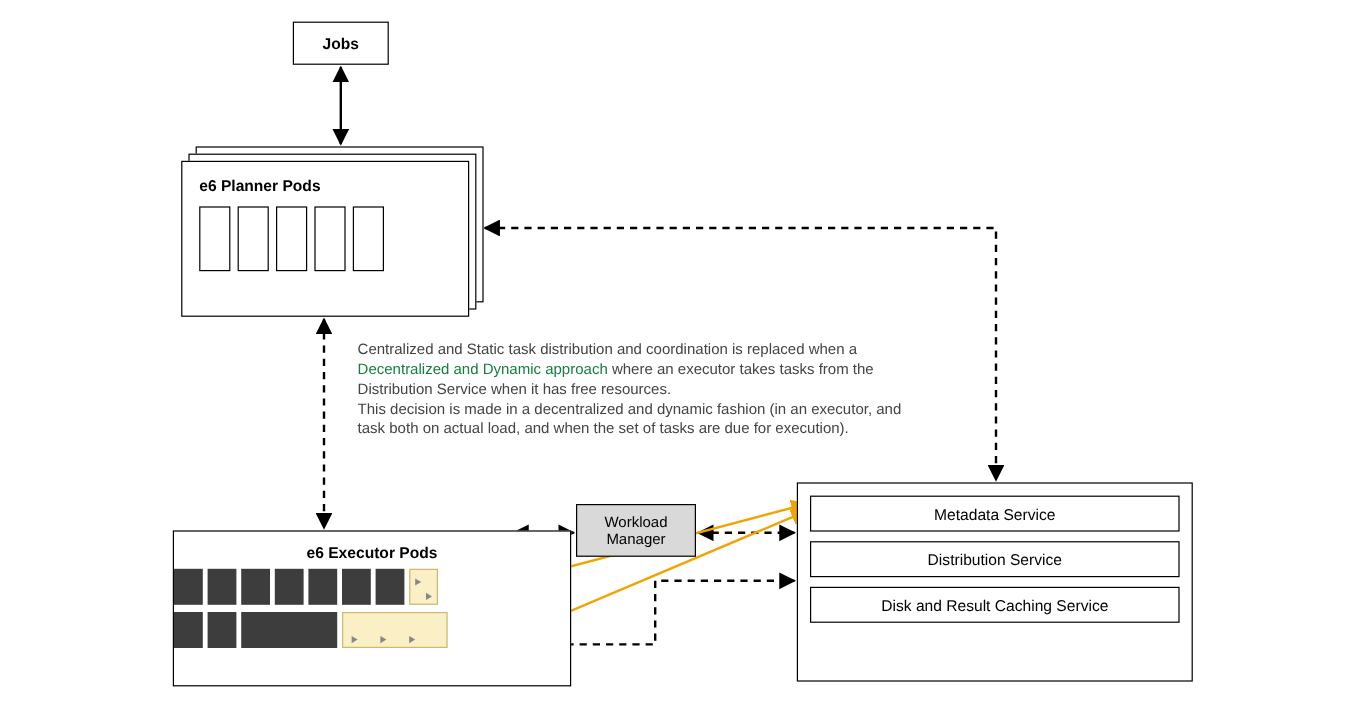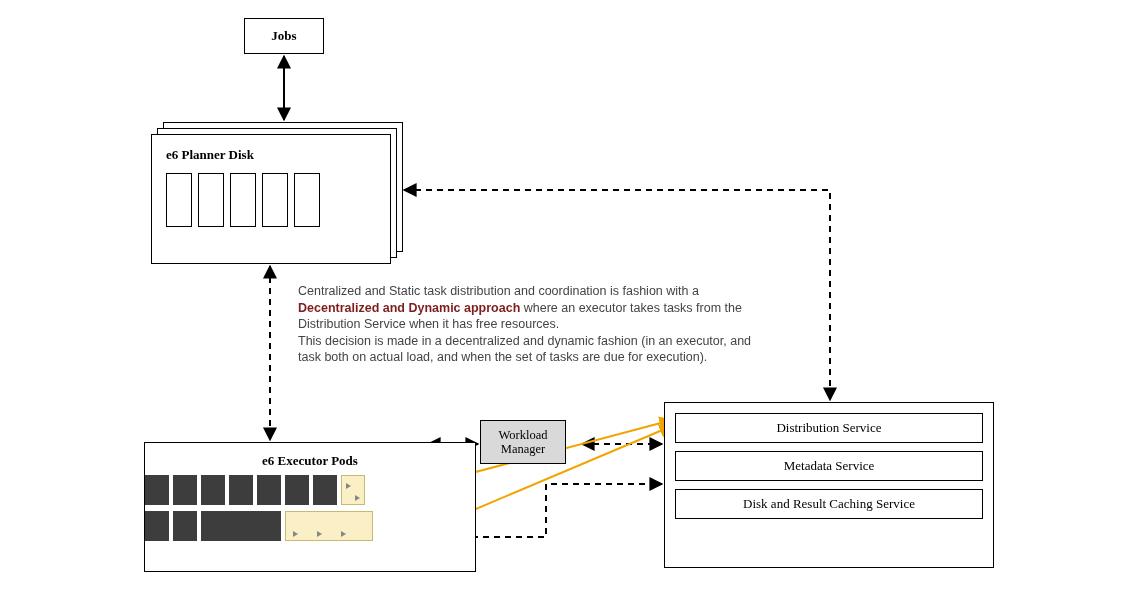--- a/index.html
+++ b/index.html
@@ -9,21 +9,20 @@
     height: 601px;
     background: #fff;
     font-family: -apple-system, "Helvetica Neue", Arial, sans-serif;
     position: relative;
     color: #000;
   }
   .box {
     position: absolute;
     border: 1.5px solid #000;
     background: #fff;
-    font-family: Liberation Serif, serif;
   }
   .title {
     font-weight: 600;
     font-size: 13px;
   }
   
   .jobs {
     left: 244px; top: 18px;
     width: 80px; height: 36px;
     display:flex;align-items:center;justify-content:center;
@@ -45,36 +44,36 @@
   }
   
   .desc {
     position:absolute;
     left: 298px; top: 283px;
     width: 460px;
     font-size: 12.5px;
     line-height: 1.32;
     color: #444;
   }
-  .desc b { color:#7f1d1d; font-weight:700; }
+  .desc b { color:#15803d; font-weight:400; }
   
   .executor {
     left: 144px; top: 442px;
     width: 332px; height: 130px;
     padding: 10px 0;
   }
   .e-title { text-align:center; font-weight:600; font-size:13px; margin-bottom:6px;}
   .row { display:flex; gap:4px; margin-bottom:6px; position:relative;}
   .darkcell { background:#3d3d3d; }
   .lightcell { background:#faefc5; border:1px solid #caba6d; position:relative;}
   .cell { height:30px; }
   
   .workload {
     left: 480px; top: 420px;
-    width: 86px; height: 44px;
+    width: 100px; height: 44px;
     background:#d9d9d9;
     border:1.5px solid #000;
     display:flex;align-items:center;justify-content:center;
     text-align:center;
     font-size:12.5px;
     line-height:1.15;
   }
   
   .services {
     left: 664px; top: 402px;
@@ -127,32 +126,32 @@
   <line x1="412" y1="536" x2="672" y2="426" stroke="#f1a400" stroke-width="2" marker-start="url(#arrowY)" marker-end="url(#arrowY)"></line>
 </svg>
 
 <div class="box jobs">
   <span class="title">Jobs</span>
 </div>
 
 <div class="stack1"></div>
 <div class="stack2"></div>
 <div class="box planner">
-  <div class="title ptitle">e6 Planner Disk</div>
+  <div class="title ptitle">e6 Planner Pods</div>
   <div class="slots">
     <div class="slot"></div>
     <div class="slot"></div>
     <div class="slot"></div>
     <div class="slot"></div>
     <div class="slot"></div>
   </div>
 </div>
 
 <div class="desc">
-  <span>Centralized and Static task distribution and coordination is fashion with a </span><b>Decentralized and Dynamic approach</b><span> where an executor takes tasks from the Distribution Service when it has free resources.</span><br>
+  <span>Centralized and Static task distribution and coordination is replaced when a </span><b>Decentralized and Dynamic approach</b><span> where an executor takes tasks from the Distribution Service when it has free resources.</span><br>
   <span>This decision is made in a decentralized and dynamic fashion (in an executor, and task both on actual load, and when the set of tasks are due for execution).</span>
 </div>
 
 <div class="box executor">
   <div class="e-title">e6 Executor Pods</div>
   <div class="row">
     <div class="cell darkcell" style="width:24px"></div>
     <div class="cell darkcell" style="width:24px"></div>
     <div class="cell darkcell" style="width:24px"></div>
     <div class="cell darkcell" style="width:24px"></div>
@@ -180,21 +179,21 @@
   </div>
 </div>
 
 <div class="workload box">
   <span style="white-space:pre-line">Workload
 Manager</span>
 </div>
 
 <div class="box services">
   <div class="svc">
-      <span>Distribution Service</span>
+      <span>Metadata Service</span>
     </div>
   <div class="svc">
-      <span>Metadata Service</span>
+      <span>Distribution Service</span>
     </div>
   <div class="svc">
       <span>Disk and Result Caching Service</span>
     </div>
 </div>
 
 </body></html>

